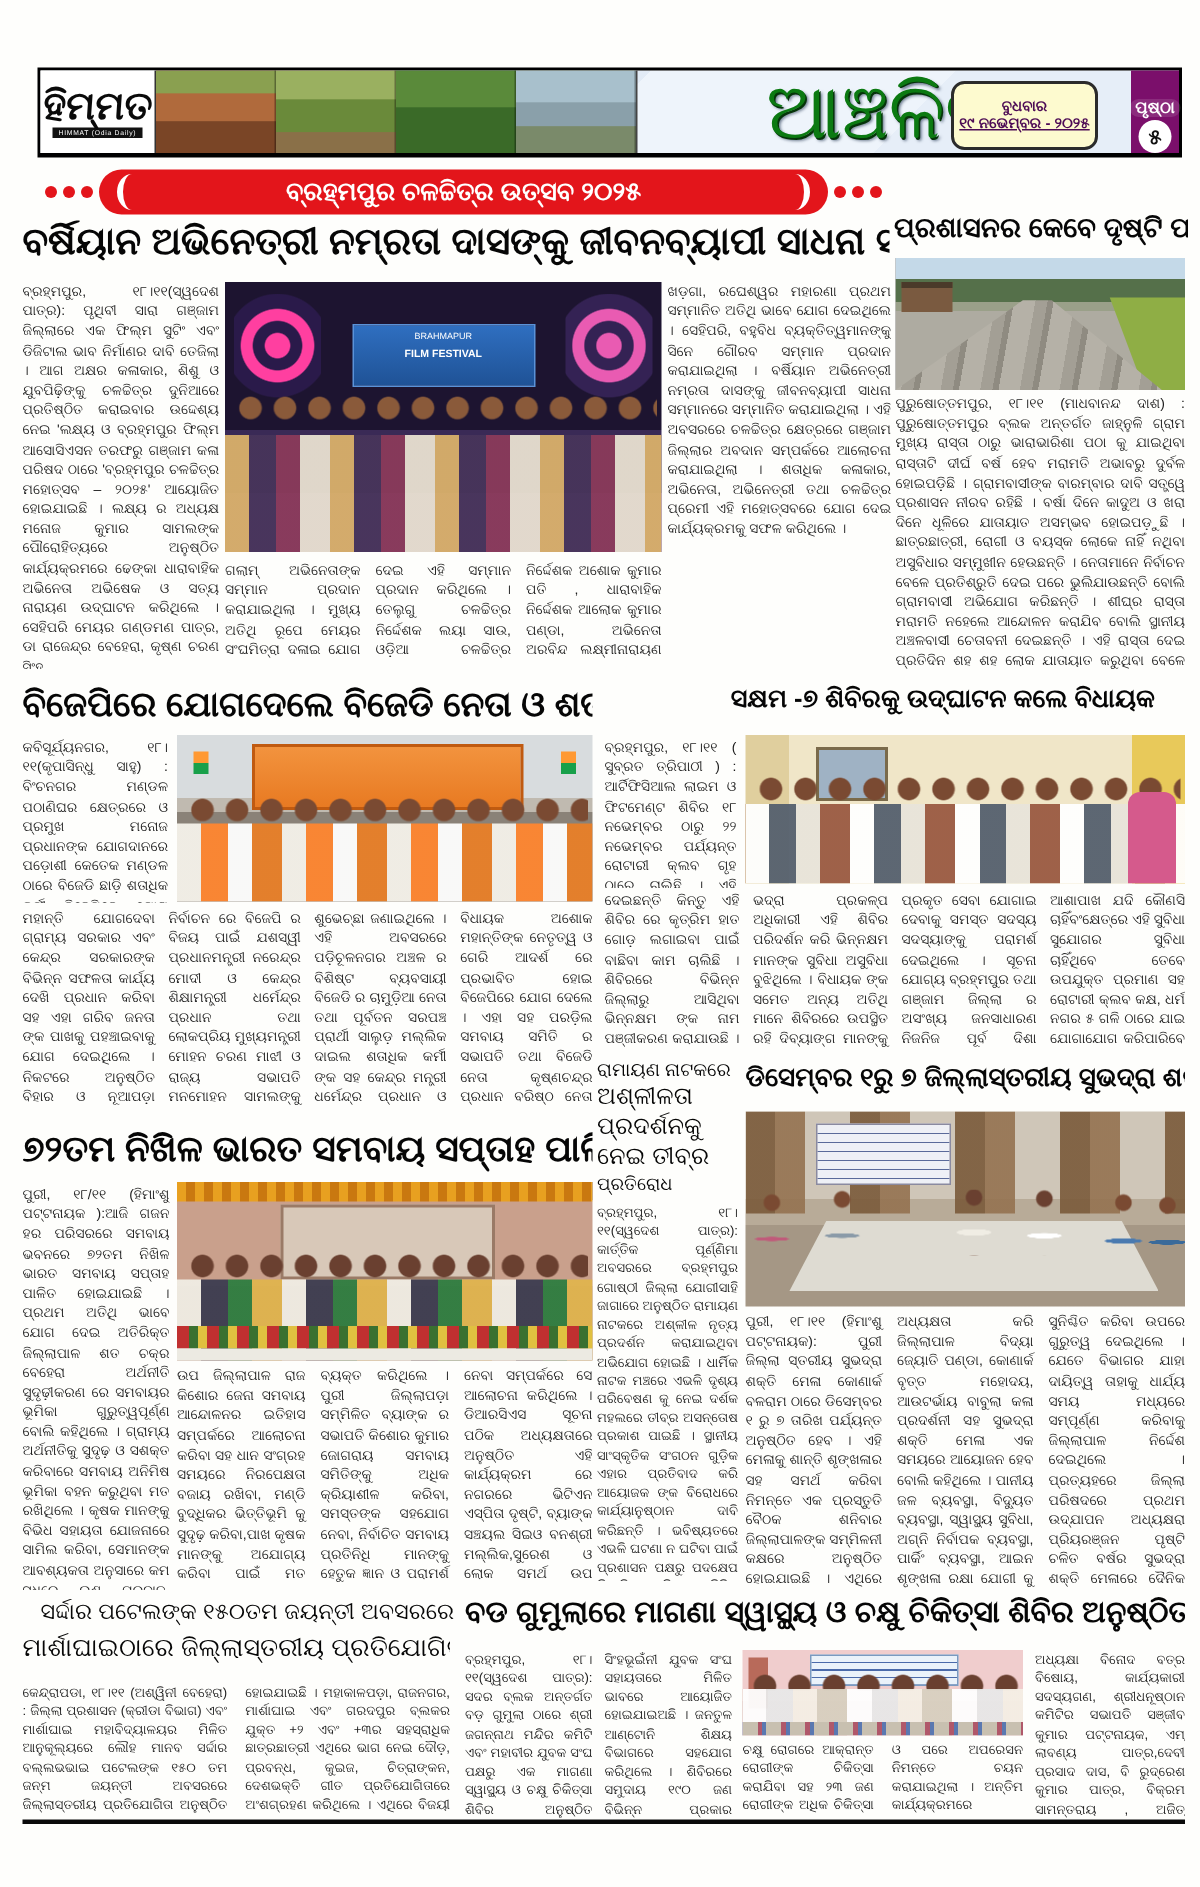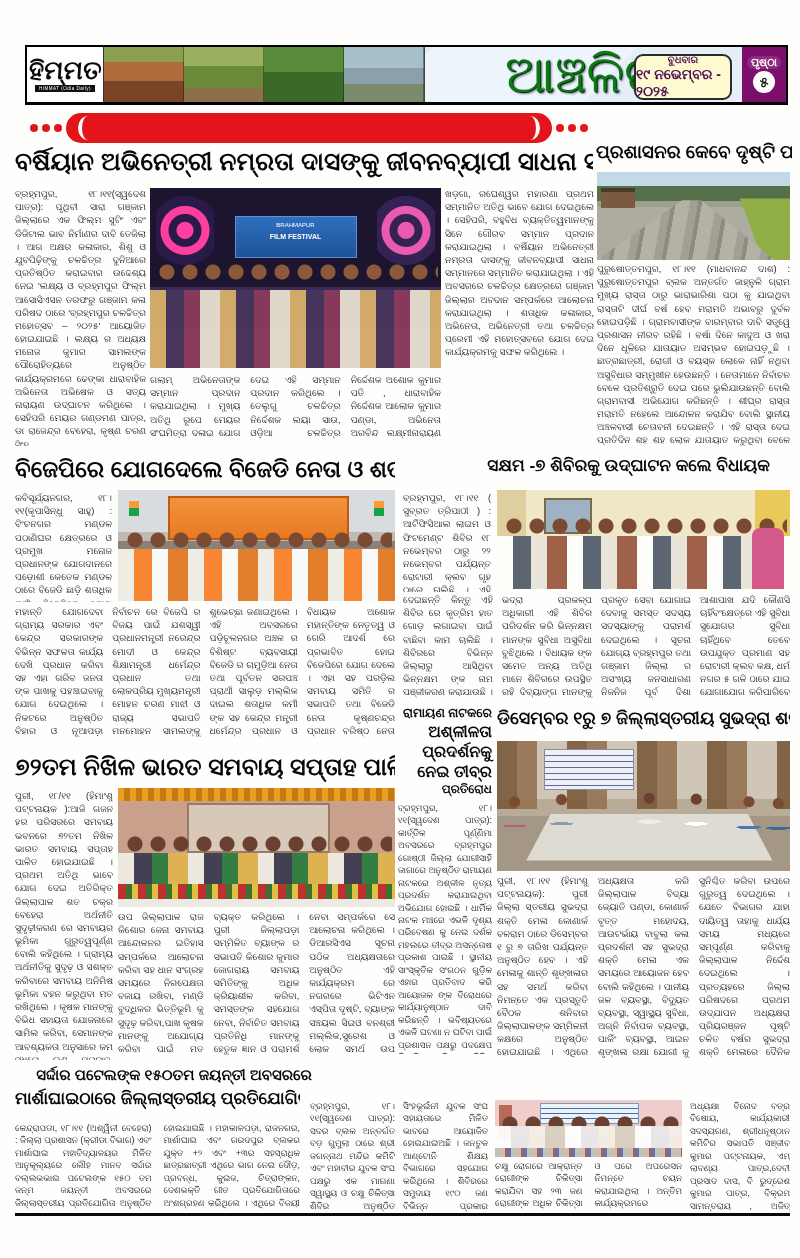--- a/index.html
+++ b/index.html
@@ -22,68 +22,69 @@
      linear-gradient(135deg,#eef4fb 0 25%,#e2ebf6 25% 50%,#eef4fb 50% 75%,#e6eef8 75% 100%);display:flex;}
   .logo-box{width:76px;background:#fff;border-right:1px solid #333;display:flex;flex-direction:column;align-items:center;justify-content:center;}
   .logo-main{font-weight:700;font-size:26px;color:#0a0a0a;line-height:1;transform:skewX(-4deg);}
   .logo-sub{margin-top:2px;background:#111;color:#fff;font-size:4.5px;padding:1px 4px;letter-spacing:.5px;white-space:nowrap;}
   .strip{display:flex;width:320px;border-right:1px solid #444;}
   .strip>div{flex:1;border-right:1px solid rgba(0,0,0,.35);}
   .section-title{flex:1;display:flex;align-items:center;justify-content:center;
      font-size:52px;font-weight:400;color:#0c7a12;text-shadow:1px 1px 0 #06340a,2px 2px 2px rgba(10,30,60,.55);}
   .datebox{position:absolute;right:54px;top:7px;width:94px;height:42px;background:#fdfacf;border:2px solid #2b2b2b;
      border-radius:9px;display:flex;flex-direction:column;align-items:center;justify-content:center;color:#4d0b55;font-weight:700;}
-  .pagebox{width:44px;background:#7b0f6b;display:flex;flex-direction:column;align-items:center;justify-content:center;gap:2px;}
+  .pagebox{width:32px;background:#7b0f6b;display:flex;flex-direction:column;align-items:center;justify-content:flex-end;gap:2px;}
   .pagebox .lbl{color:#fff;font-weight:700;font-size:11px;background:rgba(255,255,255,.12);border-radius:7px;padding:0 4px;}
   .pagebox .num{width:22px;height:22px;background:#fff;border-radius:50%;color:#111;font-weight:700;font-size:14px;
      display:flex;align-items:center;justify-content:center;}
   .redbanner{display:flex;align-items:center;gap:4px;}
   .dot{width:8px;height:8px;border-radius:50%;background:#e3151b;}
   .capsule{flex:1;height:30px;background:#e3151b;border-radius:16px;position:relative;display:flex;align-items:center;justify-content:center;
      color:#fff;font-weight:700;font-size:17px;}
   .cres{position:absolute;top:3px;width:16px;height:24px;border-radius:50%;}
   .cres.l{left:12px;border-left:4px solid #fff;}
   .cres.r{right:12px;border-right:4px solid #fff;}
   .kicker{background:#060606;color:#fff;font-weight:700;font-size:12.5px;display:flex;align-items:center;justify-content:center;white-space:nowrap;}
   .rule{background:#0a0a0a;}
-  .minihead{font-weight:700;text-align:right;color:#060606;line-height:1.25;}
+  .minihead{font-weight:400;text-align:left;color:#060606;line-height:1.25;}
 </style>
 </head>
 <body>
 
 <div class="page">
 
   <div class="abs masthead" style="left:25px;top:45px;width:763px;height:60px;">
     <div class="logo-box">
       <div class="logo-main">ହିମ୍ମତ</div>
       <div class="logo-sub">HIMMAT (Odia Daily)</div>
     </div>
     <div class="strip">
       <div style="background:linear-gradient(180deg,#8aa050 0 28%,#b06a3c 28% 62%,#7a4526 62% 100%);"></div>
       <div style="background:linear-gradient(180deg,#9ab060 0 35%,#6a8a3a 35% 75%,#8a7048 75% 100%);"></div>
       <div style="background:linear-gradient(180deg,#5a8a3a 0 45%,#3a6a28 45% 100%);"></div>
       <div style="background:linear-gradient(180deg,#a8c0cc 0 38%,#8aa0aa 38% 68%,#7a8a6a 68% 100%);"></div>
     </div>
     <div class="section-title">ଆଞ୍ଚଳିକ</div>
     <div class="datebox">
       <div style="font-size:10px;">ବୁଧବାର</div>
-      <div style="font-size:14px;">୧୯ ନଭେମ୍ବର - ୨୦୨୫</div>
+      <div style="font-size:10px;text-decoration:underline;">୧୯ ନଭେମ୍ବର - ୨୦୨୫</div>
     </div>
     <div class="pagebox">
       <div class="lbl">ପୃଷ୍ଠା</div>
       <div class="num">୫</div>
     </div>
   </div>
 
   <div class="abs redbanner" style="left:30px;top:112px;width:558px;height:32px;">
     <span class="dot"></span>
     <span class="dot"></span>
     <span class="dot"></span>
     <div class="capsule">
       <span class="cres l"></span>
+      <span>ବ୍ରହ୍ମପୁର ଚଳଚ୍ଚିତ୍ର ଉତ୍ସବ ୨୦୨୫</span>
       <span class="cres r"></span>
     </div>
     <span class="dot"></span>
     <span class="dot"></span>
     <span class="dot"></span>
   </div>
 
   <div class="abs headline" style="left:596px;top:141px;width:196px;height:28px;font-size:18.5px;">ପ୍ରଶାସନର କେବେ ଦୃଷ୍ଟି ପଡିବ ?</div>
   <div class="photo" style="left:597px;top:172px;width:193px;height:88px;">
     <div class="abs" style="left:0;top:0;right:0;height:100%;background:linear-gradient(180deg,#c4d9e8 0 16%,#55704a 16% 33%,#9aa089 33% 40%,#aeaba1 40% 100%);"></div>
@@ -159,20 +160,21 @@
        radial-gradient(circle at 68% 14%, #6a4030 0 5px, transparent 6px), radial-gradient(ellipse at 68% 70%, #ffffff 0 11px, transparent 12px),
        radial-gradient(circle at 86% 20%, #7a4a32 0 5px, transparent 6px), radial-gradient(ellipse at 86% 78%, #4a7ab0 0 12px, transparent 13px),
        radial-gradient(circle at 96% 24%, #7a4a32 0 5px, transparent 6px), radial-gradient(ellipse at 96% 80%, #3a6a9a 0 12px, transparent 13px);"></div>
   </div>
   <div class="abs bodytxt cols3" style="left:497px;top:875px;width:293px;height:186px;">ପୁରୀ, ୧୮।୧୧ (ହିମାଂଶୁ ପଟ୍ଟନାୟକ): ପୁରୀ ଜିଲ୍ଲା ସ୍ତରୀୟ ସୁଭଦ୍ରା ଶକ୍ତି ମେଳା କୋଣାର୍କ ବଳରାମ ଠାରେ ଡିସେମ୍ବର ୧ ରୁ ୭ ତାରିଖ ପର୍ଯ୍ୟନ୍ତ ଅନୁଷ୍ଠିତ ହେବ । ଏହି ମେଳାକୁ ଶାନ୍ତି ଶୃଙ୍ଖଳାର ସହ ସମର୍ଥ କରିବା ନିମନ୍ତେ ଏକ ପ୍ରସ୍ତୁତି ବୈଠକ ଶନିବାର ଜିଲ୍ଲାପାଳଙ୍କ ସମ୍ମିଳନୀ କକ୍ଷରେ ଅନୁଷ୍ଠିତ ହୋଇଯାଇଛି । ଏଥିରେ ଅଧ୍ୟକ୍ଷତା କରି ଜିଲ୍ଲାପାଳ ବିଦ୍ୟା ଜ୍ୟୋତି ପଣ୍ଡା, କୋଣାର୍କ ବୃତ୍ତ ମହୋଦୟ, ଆଉଟର୍ଭାୟ ବାବୁଲା କଳା ପ୍ରଦର୍ଶନୀ ସହ ସୁଭଦ୍ରା ଶକ୍ତି ମେଳା ଏକ ସମୟରେ ଆୟୋଜନ ହେବ ବୋଲି କହିଥିଲେ । ପାନୀୟ ଜଳ ବ୍ୟବସ୍ଥା, ବିଦ୍ୟୁତ ବ୍ୟବସ୍ଥା, ସ୍ୱାସ୍ଥ୍ୟ ସୁବିଧା, ଅଗ୍ନି ନିର୍ବାପକ ବ୍ୟବସ୍ଥା, ପାର୍କିଂ ବ୍ୟବସ୍ଥା, ଆଇନ ଶୃଙ୍ଖଳା ରକ୍ଷା ଯୋଗୀ କୁ ସୁନିଶ୍ଚିତ କରିବା ଉପରେ ଗୁରୁତ୍ୱ ଦେଇଥିଲେ ।ଯେତେ ବିଭାଗର ଯାହା ଦାୟିତ୍ୱ ତାହାକୁ ଧାର୍ଯ୍ୟ ସମୟ ମଧ୍ୟରେ ସମ୍ପୂର୍ଣ୍ଣ କରିବାକୁ ଜିଲ୍ଲାପାଳ ନିର୍ଦ୍ଦେଶ ଦେଇଥିଲେ । ପ୍ରତ୍ୟହରେ ଜିଲ୍ଲା ପରିଷଦରେ ପ୍ରଥମ ଉଦ୍‌ଯାପନ ଅଧ୍ୟକ୍ଷରା ପ୍ରିୟରଞ୍ଜନ ପୃଷ୍ଟି ଚଳିତ ବର୍ଷର ସୁଭଦ୍ରା ଶକ୍ତି ମେଳାରେ ଦୈନିକ ସହ ପ୍ରାୟ ୨୦୦ ସ୍ଟଲ ବ୍ୟବସ୍ଥା କରାଯାଇଛି ବୋଲି ସୂଚନା ଦେଇଥିଲେ । ସେହିପରି ପ୍ରତ୍ୟେକ ସଂଖ୍ୟାରେ ସାଂସ୍କୃତିକ କାର୍ଯ୍ୟକ୍ରମ ପରିବେଷଣ କରାଯିବ ବୋଲି ମାନସି ମିଶ୍ରେ ସରକାରୀ ରେ ଅକ୍ଷୟ କୁମାର ଶତପଥୀ, ଡିଆରଡିଏ ଅତିରିକ୍ତ ଏଡିସି ଦେବୀ ଶଙ୍କର ପ୍ରତାପ,କୋଣାର୍କ ବିଡିଓ ଜଳିରାଧା ସାହୁ, କୋଣାର୍କ ଏନଏସି ର ପୌର ନିର୍ବାହୀ ଅଧିକାରୀ ପ୍ରଦ୍ୟୁମ୍ନ ଜେନା,ଗୋପୀନାଥ ର ଡେପୁଟି ଫିଶର ନିଗମ ଚରଣ ଦାସ, ସୁଦର୍ଶନ ଓ ଲୋକ ସମର୍ଥ ଉପ ନିର୍ଦ୍ଦେଶକ ସନ୍ତୋଷ କୁମାର ସେଠ, ଜିଲ୍ଲା ସ୍ୱାସ୍ଥ୍ୟ ବଳକା ଅଧିକାରୀ ଚନ୍ଦ୍ରମା ବେହେରା, ସାଂସ୍କୃତିକ ଅଧିକାରୀ ହେମନ୍ତ ବେହେରା, ମିଶନ ଶକ୍ତିର ବିଭିନ୍ନ ସ୍ୱୟଂସେବିକା ପରିଷଦ ଓ ଅନ୍ୟାନ୍ୟ ଅଧିକାରୀ ମାନେ ଯୋଗ ଦେଇ ଆଲୋଚନାରେ ଅଂଶଗ୍ରହଣ କରିଥିଲେ ।</div>
 
   <div class="abs minihead" style="left:15px;top:1066px;width:285px;font-size:15px;white-space:nowrap;overflow:hidden;margin-left:12px;">ସର୍ଦ୍ଦାର ପଟେଲଙ୍କ ୧୫୦ତମ ଜୟନ୍ତୀ ଅବସରରେ</div>
   <div class="abs minihead" style="left:15px;top:1088px;width:285px;font-size:17px;white-space:nowrap;overflow:hidden;">ମାର୍ଶାଘାଇଠାରେ ଜିଲ୍ଲାସ୍ତରୀୟ ପ୍ରତିଯୋଗିତା</div>
   <div class="abs bodytxt cols2" style="left:15px;top:1122px;width:285px;height:88px;font-size:8.8px;">କେନ୍ଦ୍ରାପଡା, ୧୮।୧୧ (ଅଶ୍ୱିନୀ ବେହେରା) : ଜିଲ୍ଲା ପ୍ରଶାସନ (କ୍ରୀଡା ବିଭାଗ) ଏବଂ ମାର୍ଶାଘାଇ ମହାବିଦ୍ୟାଳୟର ମିଳିତ ଆନୁକୂଲ୍ୟରେ ଲୌହ ମାନବ ସର୍ଦ୍ଦାର ବଲ୍ଲଭଭାଇ ପଟେଲଙ୍କ ୧୫୦ ତମ ଜନ୍ମ ଜୟନ୍ତୀ ଅବସରରେ ଜିଲ୍ଲାସ୍ତରୀୟ ପ୍ରତିଯୋଗିତା ଅନୁଷ୍ଠିତ ହୋଇଯାଇଛି । ମହାକାଳପଡ଼ା, ରାଜନଗର, ମାର୍ଶାଘାଇ ଏବଂ ଗରଦପୁର ବ୍ଲକର ଯୁକ୍ତ +୨ ଏବଂ +୩ର ସହସ୍ରାଧିକ ଛାତ୍ରଛାତ୍ରୀ ଏଥିରେ ଭାଗ ନେଇ ଦୌଡ଼, ପ୍ରବନ୍ଧ, କୁଇଜ, ଚିତ୍ରାଙ୍କନ, ଦେଶଭକ୍ତି ଗୀତ ପ୍ରତିଯୋଗିତାରେ ଅଂଶଗ୍ରହଣ କରିଥିଲେ । ଏଥିରେ ବିଜୟୀ ୩୦ ପ୍ରତିଯୋଗୀଙ୍କୁ ଆସନ୍ତା ଡିସେମ୍ବର ମାସରେ ଅନୁଷ୍ଠିତ ରାଜ୍ୟସ୍ତରୀୟ କାର୍ଯ୍ୟକ୍ରମରେ ପୁରସ୍କୃତ କରାଯିବ । ଜିଲ୍ଲା କ୍ରୀଡା ଅଧିକାରୀ ଲୋକନାଥ ସ୍ୱାଇଁଙ୍କ ପ୍ରତ୍ୟକ୍ଷ ତତ୍ତ୍ୱାବଧାନ ଏବଂ ଅଧ୍ୟାପକ ସୁଭାଷ ଚନ୍ଦ୍ର ପ୍ରଧାନଙ୍କ ସଂଯୋଜନାରେ ଆୟୋଜିତ କାର୍ଯ୍ୟକ୍ରମରେ ଅତିଥି ଭାବରେ ମାର୍ଶାଘାଇ ମହାବିଦ୍ୟାଳୟର ଅଧ୍ୟକ୍ଷ ପ୍ରଫେସର ଡ. ଶ୍ରୀକାନ୍ତ ଦାଶ, ପ୍ରଶାସନିକ ଅଧିକାରୀ ପ୍ରଧାନ ଚନ୍ଦ୍ର ଭୂୟାଁ, ପ୍ରଧାନ ବିପିନ ବିହାରୀ ଦାଶ, ଅଧ୍ୟାପକ ଧୀରେନ୍ଦ୍ର ଚୌଧୁରୀ ପ୍ରମୁଖ ଯୋଗଦେଇ ସର୍ଦ୍ଦାର ପଟେଲଙ୍କ ଜୀବନୀ ଏବଂ ଭାରତର ଏକତ୍ରୀକରଣରେ ତାଙ୍କ ଭୂମିକା ସମ୍ପର୍କରେ ବକ୍ତବ୍ୟ ରଖି ଛାତ୍ରଛାତ୍ରୀଙ୍କୁ ଉଦବୋଧନ ଦେଇଥିଲେ ।</div>
 
+  <div class="abs headline" style="left:310px;top:1064px;width:480px;height:32px;font-size:20px;">ବଡ ଗୁମୁଲାରେ ମାଗଣା ସ୍ୱାସ୍ଥ୍ୟ ଓ ଚକ୍ଷୁ ଚିକିତ୍ସା ଶିବିର ଅନୁଷ୍ଠିତ</div>
   <div class="abs bodytxt" style="left:310px;top:1100px;width:85px;height:112px;font-size:8.8px;">ବ୍ରହ୍ମପୁର, ୧୮।୧୧(ସ୍ୱଦେଶ ପାତ୍ର): ସଦର ବ୍ଲକ ଅନ୍ତର୍ଗତ ବଡ଼ ଗୁମୁଲା ଠାରେ ଶ୍ରୀ ଜଗନ୍ନାଥ ମନ୍ଦିର କମିଟି ଏବଂ ମହାବୀର ଯୁବକ ସଂଘ ପକ୍ଷରୁ ଏକ ମାଗଣା ସ୍ୱାସ୍ଥ୍ୟ ଓ ଚକ୍ଷୁ ଚିକିତ୍ସା ଶିବିର ଅନୁଷ୍ଠିତ ହୋଇଯାଇଛି ।</div>
   <div class="abs bodytxt" style="left:403px;top:1100px;width:85px;height:112px;font-size:8.8px;">ସିଂହଭୂଇଁନୀ ଯୁବକ ସଂଘ ସହାୟତାରେ ମିଳିତ ଭାବରେ ଆୟୋଜିତ ହୋଇଯାଇଅଛି । ଜନତୁଳ ଆଣ୍ଟୋନି ଶିକ୍ଷୟ ବିଭାଗରେ ସହଯୋଗ କରିଥିଲେ । ଶିବିରରେ ସମୁଦାୟ ୧୯୦ ଜଣ ବିଭିନ୍ନ ପ୍ରକାର ରୋଗରେ ଆକ୍ରାନ୍ତ ରୋଗୀଙ୍କ ଚିକିତ୍ସା କରାଯିବା ସହ ରକ୍ତ, କାନଗୋଡ଼ ଯାଞ୍ଚ ଏବଂ ମାଗଣା ଔଷଧ ବିତରଣ କରାଯାଇଥିଲା । ସେଥିମଧ୍ୟରୁ ୪୨ ଜଣ</div>
   <div class="photo" style="left:495px;top:1100px;width:187px;height:57px;background:linear-gradient(180deg,#f0cdcd 0 60%,#e0b8b8 60% 100%);">
     <div class="abs" style="left:24%;top:3px;width:52%;height:34%;background:#eaf2fa;border:1px solid #7a9ac0;background-image:repeating-linear-gradient(180deg,transparent 0 4px,#4a6aaa 4px 5px);"></div>
     <div class="abs" style="left:2%;top:8%;width:7%;height:60%;background:#b86a5a;"></div>
     <div class="crowd" style="height:72%;--h:#6a4030;--c1:#ffffff;--c2:#e8e8e8;--c3:#f5efe5;--c4:#d8d0c0;"></div>
     <div class="abs" style="left:0;bottom:0;right:0;height:16%;background:repeating-linear-gradient(90deg,#c8c0b0 0 10px,#b0586a 10px 13px,#5a78b0 13px 16px);"></div>
   </div>
   <div class="abs bodytxt cols2" style="left:495px;top:1160px;width:187px;height:52px;font-size:8.8px;">ଚକ୍ଷୁ ରୋଗରେ ଆକ୍ରାନ୍ତ ରୋଗୀଙ୍କ ଚିକିତ୍ସା କରାଯିବା ସହ ୨୩ ଜଣ ରୋଗୀଙ୍କ ଅଧିକ ଚିକିତ୍ସା ଓ ପରେ ଅପରେସନ ନିମନ୍ତେ ଚୟନ କରାଯାଇଥିଲା । ଅନ୍ତିମ କାର୍ଯ୍ୟକ୍ରମରେ ଉପଦେଷ୍ଟା ବନିତା ସାହୁ, ଗ୍ରାମ୍ୟ କମିଟିର ସଭାପତି ନିରଞ୍ଜନ ନାୟକ, ଉପ ସଭାପତି ସନ୍ତୋଷ ବେହେରା , ସମ୍ପାଦକ ବିଶ୍ୱନାଥ ବେହେରା, କୋଷାଧ୍ୟକ୍ଷ ଶିବିର ବତ୍ର ପାଢ଼ୀ ,</div>
   <div class="abs bodytxt" style="left:690px;top:1100px;width:100px;height:112px;font-size:8.8px;">ଅଧ୍ୟକ୍ଷା ବିନୋଦ ବତ୍ର ବିଷୋୟ, କାର୍ଯ୍ୟକାରୀ ସଦସ୍ୟଗଣ, ଶ୍ରୀଧନୂଷ୍ଠାନ କମିଟିର ସଭାପତି ସଞ୍ଜୀବ କୁମାର ପଟ୍ଟନାୟକ, ଏମ୍ ଲାବଣ୍ୟ ପାତ୍ର,ଦେବୀ ପ୍ରସାଦ ଦାସ, ବି ରୁଦ୍ରେଶ କୁମାର ପାତ୍ର, ବିକ୍ରମ ସାମନ୍ତରାୟ , ଅଜିତ୍ ପଟ୍ଟନାୟକ , ବି ଭି ସାଗର, ସନ୍ତୋଷ ସାହୁ, ସି ଏଚ ରାମ କୃଷ୍ଣ ଦାସ ପ୍ରମୁଖ ଶିବିର ପରିଚାଳନାରେ ସହଯୋଗ କରିଥିଲେ ।</div>

